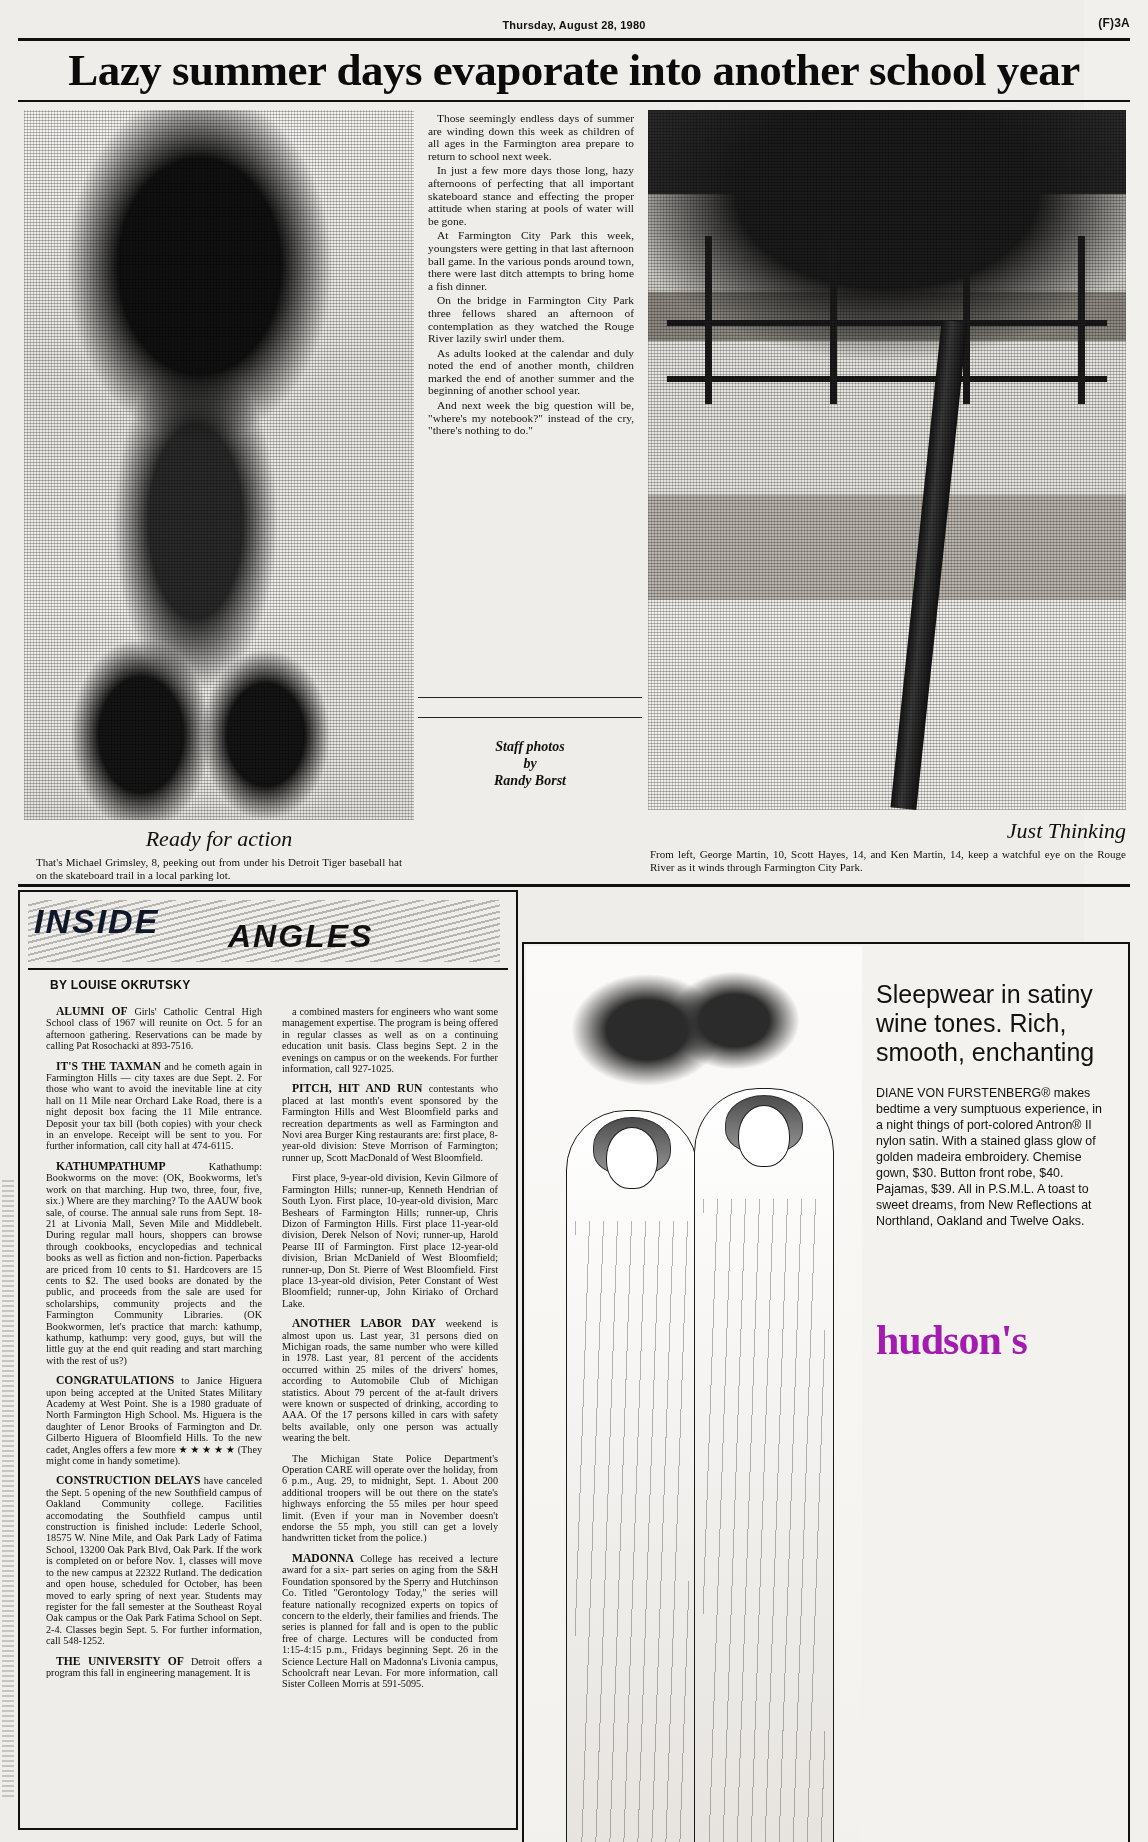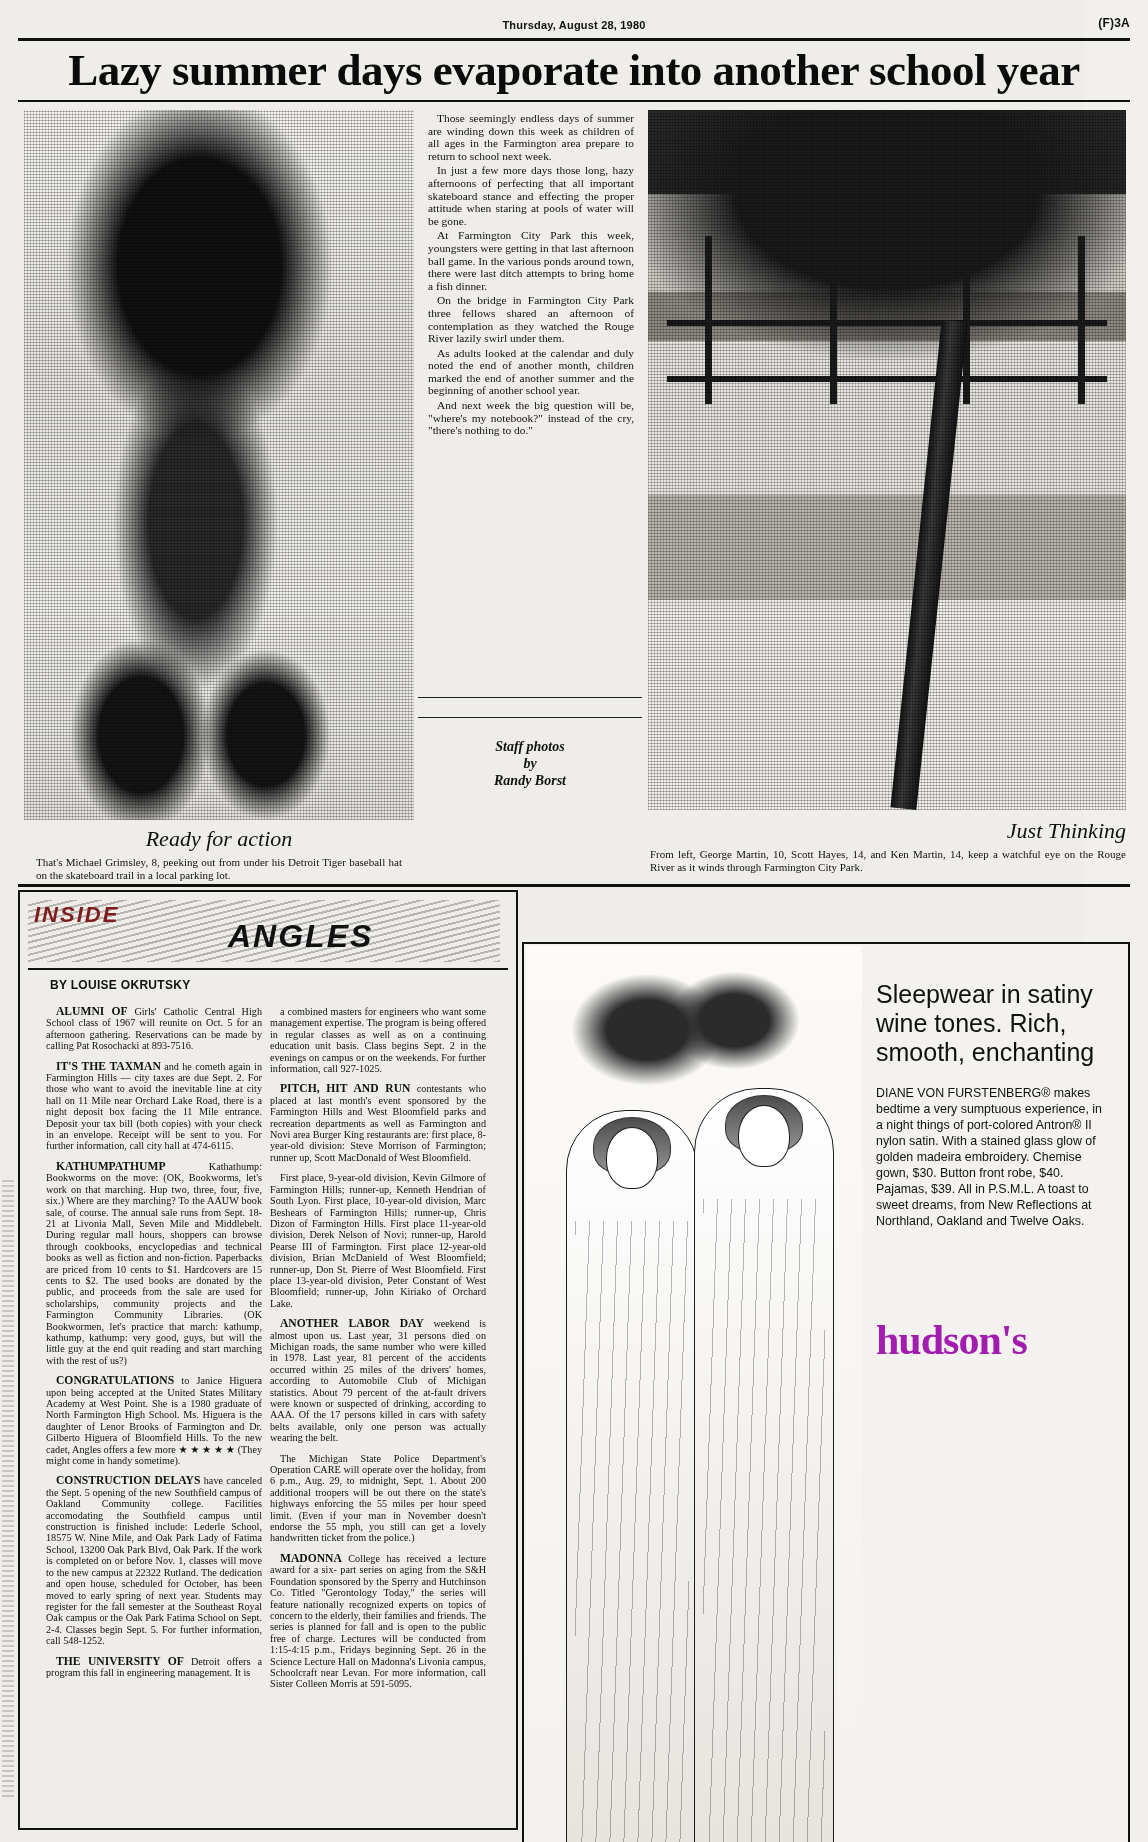--- a/index.html
+++ b/index.html
@@ -124,43 +124,43 @@
     position:absolute; left:18px; top:890px; width:500px; height:940px;
     border:2px solid #111; background:#efede9;
   }
   .ia-banner {
     position:absolute; left:0; top:0; width:496px; height:72px;
     overflow:hidden;
   }
   .ia-banner .slab {
     position:absolute; left:14px; top:10px;
     font-family:"Liberation Sans", sans-serif;
-    font-weight:bold; font-style:italic; font-size:22px; letter-spacing:2px;
-    color:#7f1d1d;
+    font-weight:bold; font-style:italic; font-size:34px; letter-spacing:2px;
+    color:#0f172a;
     -webkit-text-stroke:0px;
   }
   .ia-banner .slab2 {
     position:absolute; left:208px; top:26px;
     font-family:"Liberation Sans", sans-serif;
     font-weight:bold; font-style:italic; font-size:32px; letter-spacing:2px;
     color:#111;
   }
   .ia-stripes {
     position:absolute; left:8px; top:8px; width:472px; height:62px;
     background:repeating-linear-gradient(-14deg, rgba(0,0,0,.85) 0 2px, rgba(0,0,0,0) 2px 6px);
     opacity:.28;
   }
   .ia-rule { position:absolute; left:8px; top:76px; width:480px; height:2px; background:#111; }
   .ia-byline {
     position:absolute; left:30px; top:86px;
     font-family:"Liberation Sans", sans-serif; font-size:12px; font-weight:bold; letter-spacing:.3px;
   }
   .ia-cols {
     position:absolute; left:26px; top:114px; width:452px; height:800px;
-    display:flex; gap:8px;
+    display:flex; gap:20px;
   }
   .ia-col { width:216px; font-size:10.2px; line-height:11.4px; text-align:justify; }
   .ia-col p { margin:0 0 9px 0; text-indent:10px; }
   .ia-col p .lead { font-weight:bold; font-size:11.6px; }
 
   
   .ad-box {
     position:absolute; left:522px; top:942px; width:608px; height:940px;
     border:2px solid #111; background:#f4f2ee;
     overflow:hidden;

